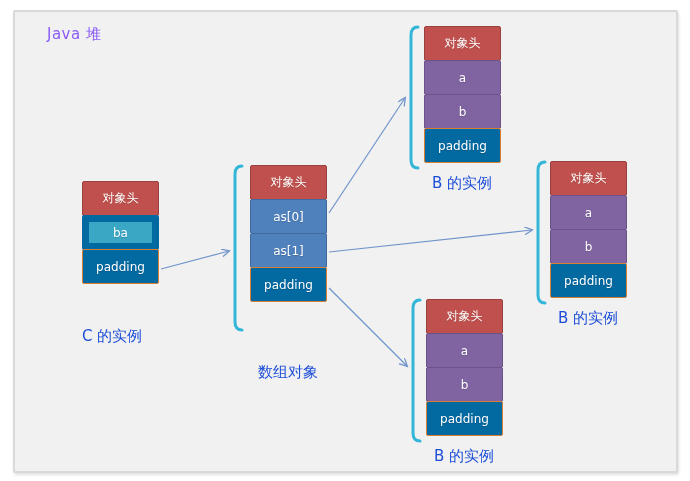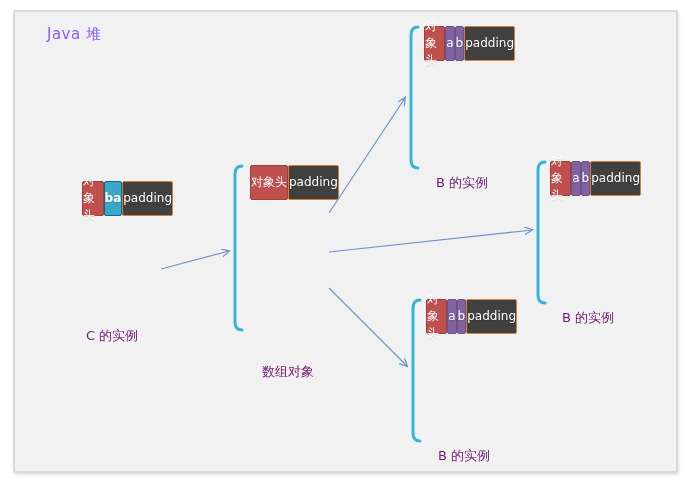--- a/index.html
+++ b/index.html
@@ -10,42 +10,42 @@
   }
   .panel{
     position:absolute;left:13px;top:10px;width:661px;height:459px;
     background:#f1f1f2;border:2px solid #d9d9d9;border-radius:2px;
     box-shadow:1px 2px 3px rgba(0,0,0,0.12);
   }
   .diagram-title{
     position:absolute;left:47px;top:25px;font-size:15px;color:#8b5cf6;
     letter-spacing:.5px;
   }
-  .membox{position:absolute;display:flex;flex-direction:row;width:91px;align-items:center;}
+  .membox{position:absolute;display:flex;flex-direction:column;width:77px;}
   .seg{
     height:35px;box-sizing:border-box;display:flex;align-items:center;justify-content:center;
     color:#fff;font-size:12px;border-radius:2px;margin-top:-1px;
     text-shadow:0 1px 1px rgba(0,0,0,0.15);
   }
   .seg:first-child{margin-top:0;}
   .seg-red   {background:#c0504d;border:1px solid #9a403e;}
-  .seg-teal  {background:#3aa7c5;border:1px solid #0369a1;font-weight:bold;}
+  .seg-teal  {background:#3aa7c5;border:7px solid #0369a1;}
   .seg-blue  {background:#4f81bd;border:1px solid #41699c;}
   .seg-purple{background:#8064a2;border:1px solid #6b5389;}
-  .seg-orange{background:#404040;border:1px solid #d97f33;}
+  .seg-orange{background:#0369a1;border:1px solid #d97f33;}
 
   #box-c      {left:82px; top:181px;}
   #box-array  {left:250px;top:165px;}
   #box-b-top  {left:424px;top:26px;}
   #box-b-right{left:550px;top:161px;}
   #box-b-bottom{left:426px;top:299px;}
 
   .caption{
     position:absolute;width:120px;text-align:center;
-    font-size:13px;color:#701a75;
+    font-size:15px;color:#1d4ed8;
   }
   #cap-c      {left:52px; top:327px;}
   #cap-array  {left:228px;top:363px;}
   #cap-b-top  {left:402px;top:174px;}
   #cap-b-right{left:528px;top:309px;}
   #cap-b-bottom{left:404px;top:447px;}
 
   svg.overlay{position:absolute;left:0;top:0;pointer-events:none;}
   .arrow-line{stroke:#6f94ca;stroke-width:1.2;fill:none;}
   .bracket{stroke:#34b6d9;stroke-width:3;fill:none;stroke-linecap:round;}
@@ -59,20 +59,22 @@
 
 <div class="membox" id="box-c">
   <div class="seg seg-red">对象头</div>
   <div class="seg seg-teal">ba</div>
   <div class="seg seg-orange">padding</div>
 </div>
 <div class="caption" id="cap-c">C 的实例</div>
 
 <div class="membox" id="box-array">
   <div class="seg seg-red">对象头</div>
+  <div class="seg seg-blue">as[0]</div>
+  <div class="seg seg-blue">as[1]</div>
   <div class="seg seg-orange">padding</div>
 </div>
 <div class="caption" id="cap-array">数组对象</div>
 
 <div class="membox" id="box-b-top">
   <div class="seg seg-red">对象头</div>
   <div class="seg seg-purple">a</div>
   <div class="seg seg-purple">b</div>
   <div class="seg seg-orange">padding</div>
 </div>

